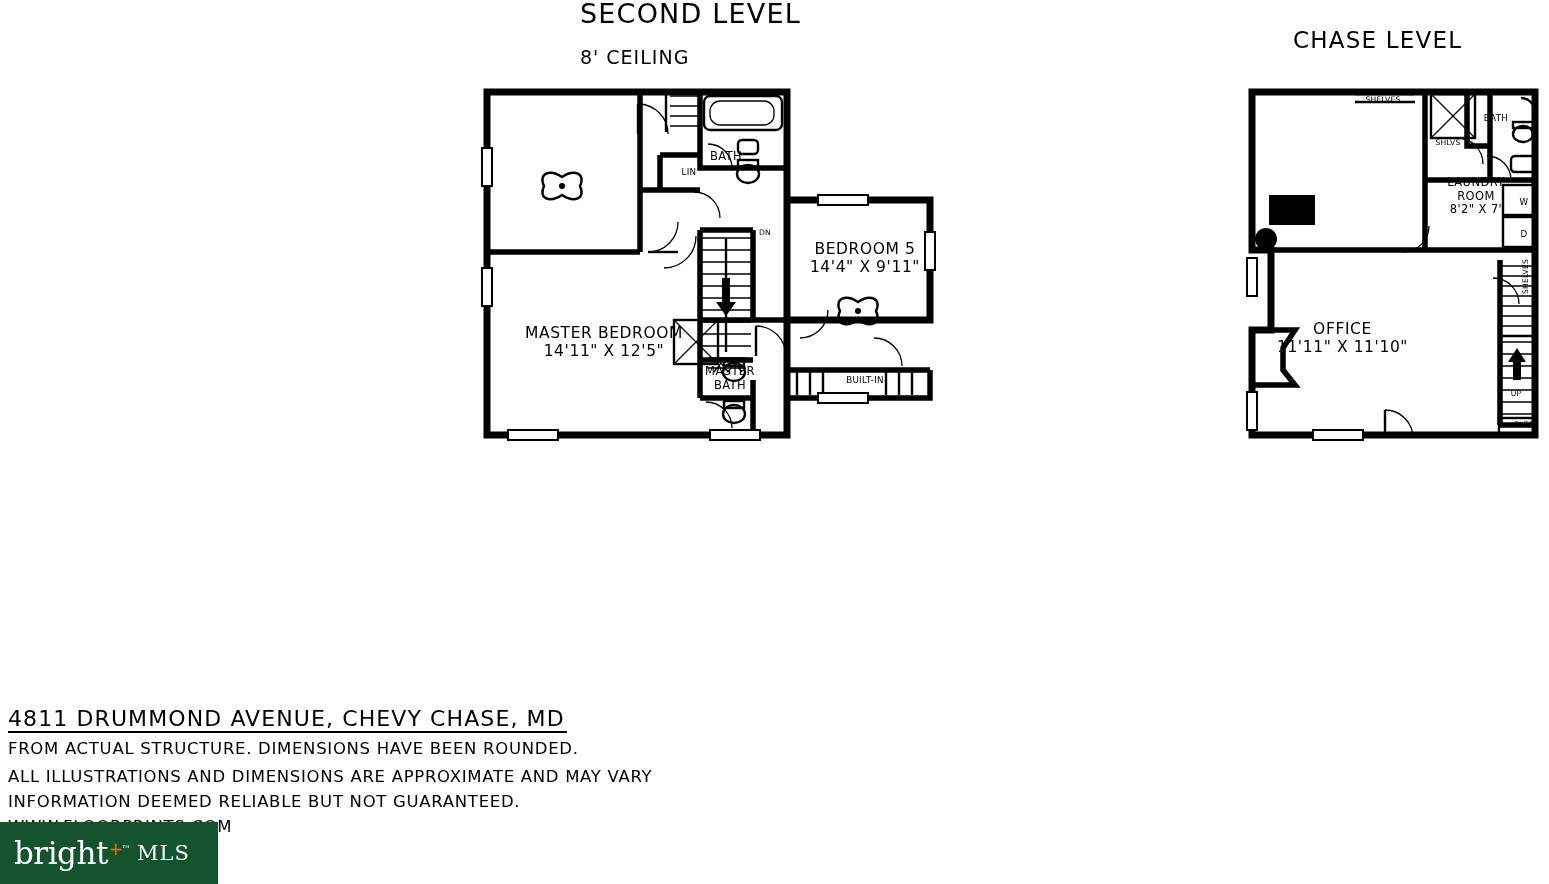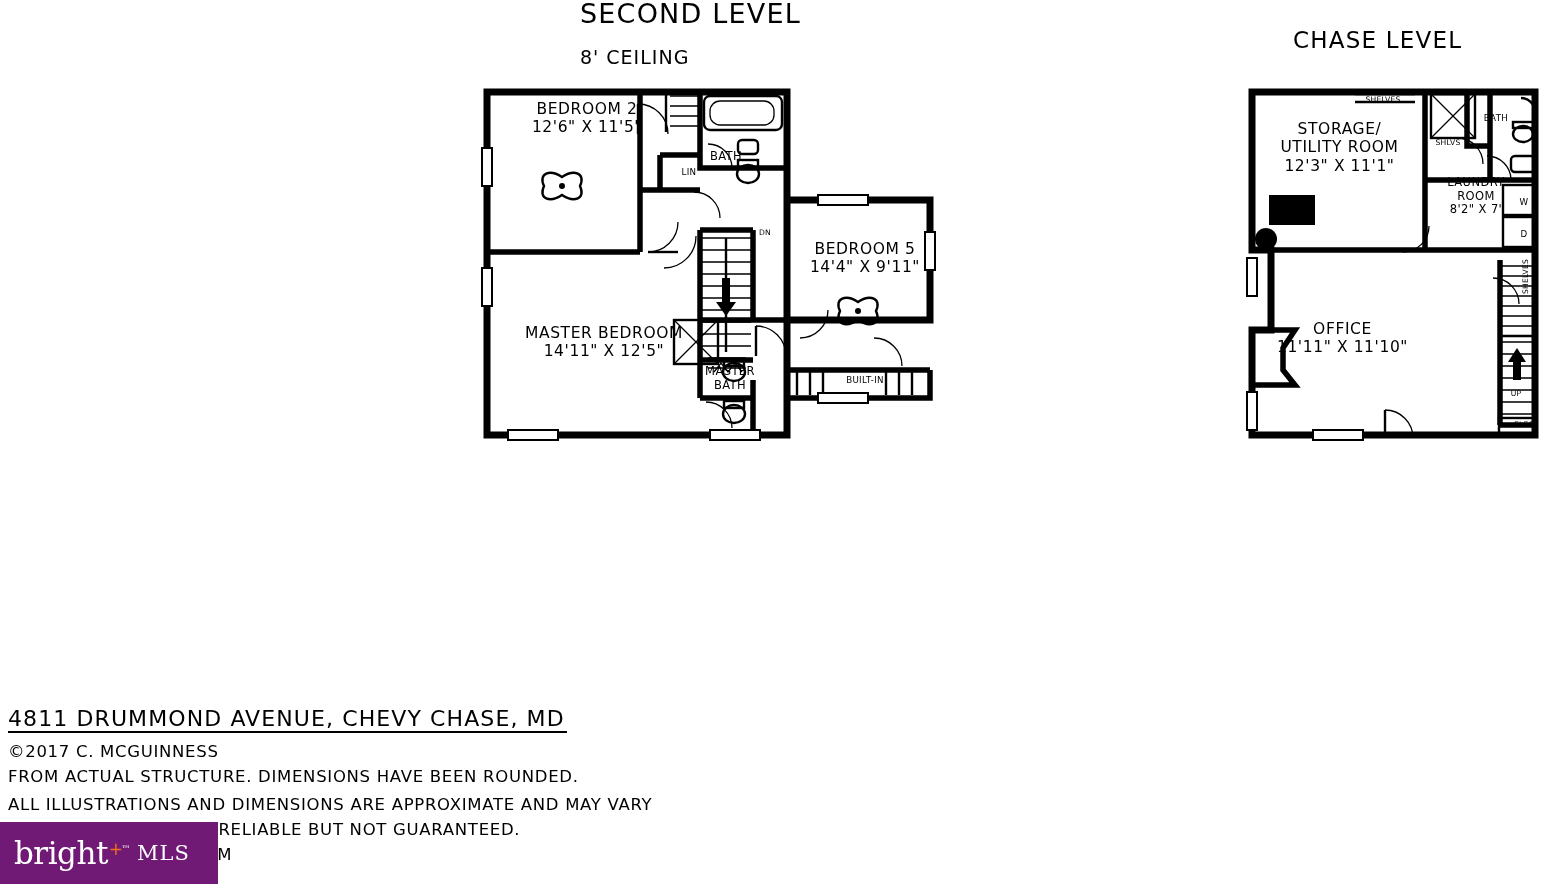--- a/index.html
+++ b/index.html
@@ -94,21 +94,21 @@
   }
   .foot-line.tight { margin-top: 6px; }
 
   
   #watermark {
     position: absolute;
     left: 0;
     top: 822px;
     width: 218px;
     height: 62px;
-    background: #701a75;
+    background: #14532d;
     display: flex;
     align-items: center;
   }
   #wm-text {
     font-family: "DejaVu Serif", serif;
     font-size: 31px;
     color: #ffffff;
     margin-left: 14px;
     letter-spacing: -0.5px;
     position: relative;
@@ -235,24 +235,20 @@
       <path d="M224,112 A26,26 0 0 1 250,138"></path>
       <path d="M238,64 A24,24 0 0 1 262,88"></path>
       <path d="M286,246 A30,30 0 0 1 316,276"></path>
         <path class="wall-thin" d="M286,246 L286,276"></path>
       <path d="M330,258 A28,28 0 0 0 358,230"></path>
       <path d="M236,322 A26,26 0 0 1 262,348"></path>
       <path d="M404,258 A28,28 0 0 1 432,286"></path>
     </g>
   </svg>
 
-  <div class="rm-label" style="left:497px; top:100px; width:180px;">
-    <div class="rm-name">BEDROOM 2</div>
-    <div class="rm-dim">12'6" X 11'5"</div>
-  </div>
   <div class="rm-label" style="left:494px; top:324px; width:220px;">
     <div class="rm-name">MASTER BEDROOM</div>
     <div class="rm-dim">14'11" X 12'5"</div>
   </div>
   <div class="rm-label" style="left:775px; top:240px; width:180px;">
     <div class="rm-name">BEDROOM 5</div>
     <div class="rm-dim">14'4" X 9'11"</div>
   </div>
   <div class="rm-label sm" style="left:700px; top:150px; width:52px;">BATH</div>
   <div class="rm-label xs" style="left:668px; top:167px; width:42px;">LIN</div>
@@ -319,46 +315,40 @@
       <path d="M252,76 A24,24 0 0 1 276,100"></path>
       <path d="M168,172 A26,26 0 0 0 194,146"></path>
       <path d="M258,198 A26,26 0 0 1 284,224"></path>
       <path d="M150,330 A28,28 0 0 1 178,358"></path>
       <path class="wall-thin" d="M150,330 L150,358"></path>
     </g>
 
     <rect class="wall-thin" x="264" y="338" width="36" height="16"></rect>
   </svg>
 
-  <div class="rm-label" style="left:1247px; top:120px; width:185px;">
-    <div class="rm-name">STORAGE/</div>
-    <div class="rm-name">UTILITY ROOM</div>
-    <div class="rm-dim">12'3" X 11'1"</div>
-  </div>
   <div class="rm-label" style="left:1421px; top:176px; width:110px;">
     <div class="sm">LAUNDRY</div>
     <div class="sm">ROOM</div>
     <div class="sm">8'2" X 7'</div>
   </div>
   <div class="rm-label" style="left:1255px; top:320px; width:175px;">
     <div class="rm-name">OFFICE</div>
     <div class="rm-dim">11'11" X 11'10"</div>
   </div>
   <div class="rm-label xxs" style="left:1355px; top:96px; width:56px;">SHELVES</div>
   <div class="rm-label xxs" style="left:1428px; top:139px; width:40px;">SHLVS</div>
   <div class="rm-label xs" style="left:1474px; top:113px; width:44px;">BATH</div>
   <div class="rm-label xs" style="left:1514px; top:197px; width:20px;">W</div>
   <div class="rm-label xs" style="left:1514px; top:229px; width:20px;">D</div>
   <div class="rm-label xxs" style="left:1500px; top:272px; width:52px; transform:rotate(-90deg); transform-origin:center;">SHELVES</div>
   <div class="rm-label xxs" style="left:1502px; top:390px; width:28px;text-align:center;">UP</div>
   <div class="rm-label xxs" style="left:1507px; top:421px; width:34px;">ELEC</div>
 
   <div id="footer">
     <div id="addr">4811 DRUMMOND AVENUE, CHEVY CHASE, MD</div>
-    <div class="foot-line">©2017 C. MCGUINNESS</div>
     <div class="foot-line tight">FROM ACTUAL STRUCTURE. DIMENSIONS HAVE BEEN ROUNDED.</div>
     <div class="foot-line">ALL ILLUSTRATIONS AND DIMENSIONS ARE APPROXIMATE AND MAY VARY</div>
     <div class="foot-line tight">INFORMATION DEEMED RELIABLE BUT NOT GUARANTEED.</div>
     <div class="foot-line tight">WWW.FLOORPRINTS.COM</div>
   </div>
 
   <div id="watermark">
     <div id="wm-text">
       <span>bright</span><span id="wm-plus">+</span><span id="wm-tm">™</span>
     </div>

